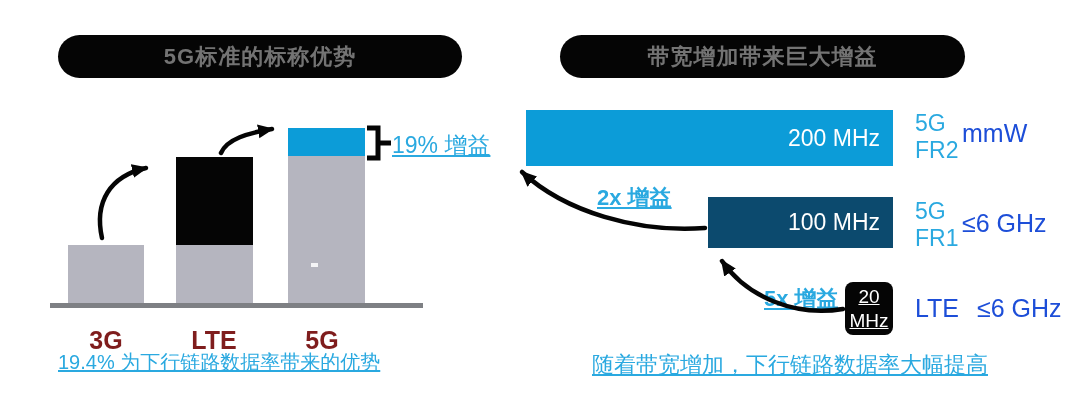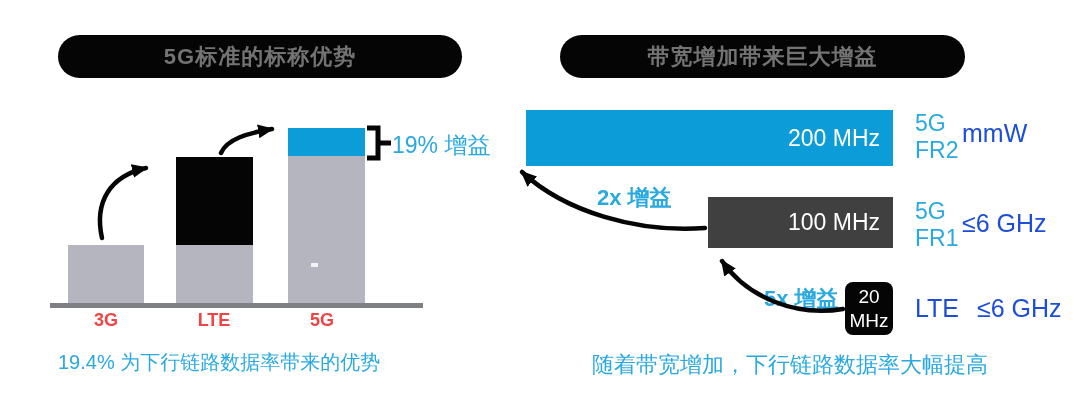--- a/index.html
+++ b/index.html
@@ -1,44 +1,44 @@
 <!DOCTYPE html>
 <html><head>
 <meta charset="utf-8">
 <style>
   html,body{margin:0;padding:0;background:#ffffff;}
   body{font-family:"Liberation Sans","DejaVu Sans",sans-serif;}
   #canvas{position:relative;width:1080px;height:408px;background:#ffffff;overflow:hidden;}
-  .abs{position:absolute;}
+  .abs{position:absolute;text-decoration:underline;}
 
   
   .pill{position:absolute;top:35px;height:43px;background:#050505;border-radius:22px;
         color:#737373;display:flex;align-items:center;justify-content:center;
         font-size:22px;font-weight:bold;letter-spacing:1px;}
   #pill-left{left:58px;width:404px;}
   #pill-right{left:560px;width:405px;}
 
   
   .bar{position:absolute;}
   .gray{background:#b5b5bf;}
   .blk{background:#050505;}
   .blue{background:#0c9cd8;}
-  .lblue{background:#404040;}
+  .lblue{background:#0c4a6e;}
 
   #baseline{left:50px;top:303px;width:373px;height:5px;background:#7e8084;}
 
   #bar-3g      {left:68px; top:245px;width:76px;height:58px;}
   #bar-lte-gray{left:176px;top:245px;width:77px;height:58px;}
   #bar-lte-blk {left:176px;top:157px;width:77px;height:88px;}
   #bar-5g-gray {left:288px;top:156px;width:77px;height:147px;}
   #bar-5g-blue {left:288px;top:128px;width:77px;height:28px;}
   #white-dash  {left:311px;top:263px;width:7px;height:4px;background:#f4f4f6;}
 
-  .axis-label{position:absolute;top:310px;width:80px;text-align:center;
-              font-size:18px;font-weight:bold;color:#ef4444;}
+  .axis-label{position:absolute;top:326px;width:80px;text-align:center;
+              font-size:25px;font-weight:bold;color:#7f1d1d;}
   #lab-3g{left:66px;} #lab-lte{left:174px;} #lab-5g{left:282px;}
 
   .blue-text{color:#2aa9e0;}
   #gain19{left:392px;top:130px;font-size:23px;font-weight:500;}
   #caption-left{left:58px;top:349px;font-size:20px;font-weight:500;}
   #caption-right{left:592px;top:350px;font-size:22px;font-weight:500;}
 
   
   .hbar{position:absolute;display:flex;align-items:center;justify-content:flex-end;
         color:#ffffff;font-size:23px;padding-right:13px;box-sizing:border-box;}

